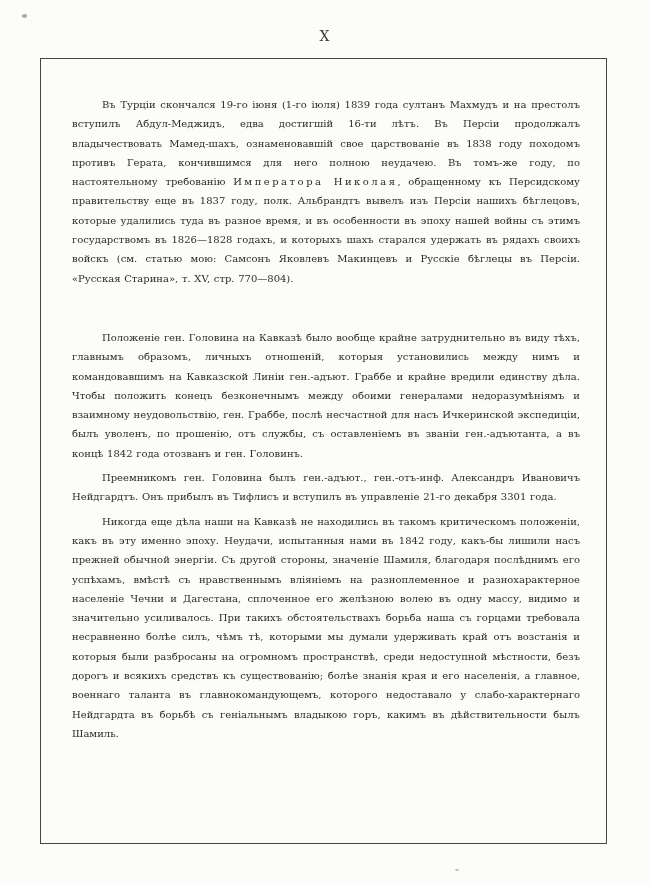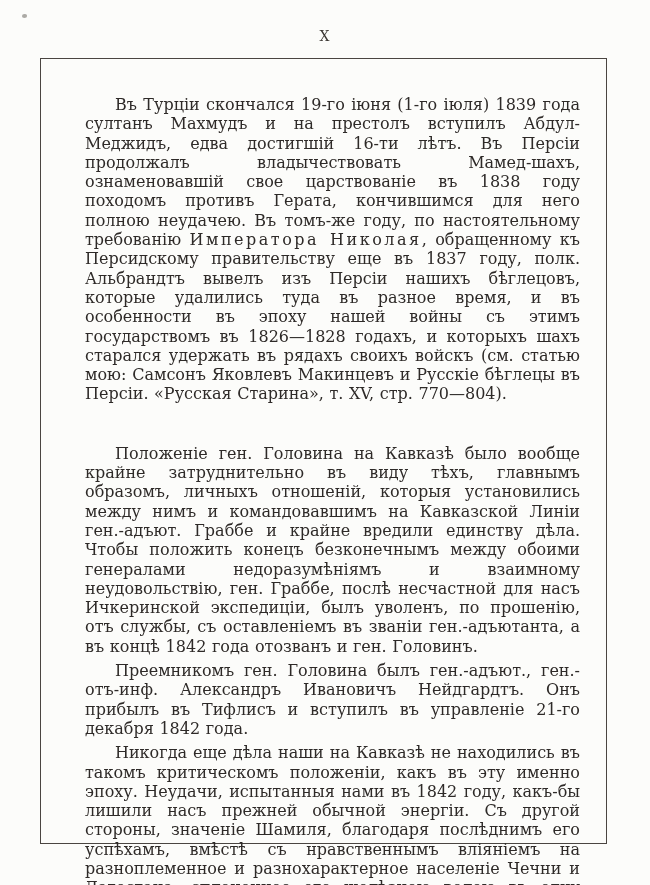--- a/index.html
+++ b/index.html
@@ -33,22 +33,22 @@
     width: 567px;
     height: 786px;
     border: 1px solid #4a4541;
     box-sizing: border-box;
     background: #fcfcfa;
   }
   .text-block {
     padding: 36px 26px 0 28px;
   }
   .para {
-    margin: 0 0 5px 16px;
-    font-size: 16px;
+    margin: 0 0 5px 3px;
+    font-size: 10px;
     line-height: 19.3px;
     text-align: justify;
     text-indent: 30px;
     word-spacing: 0.5px;
   }
   .para.section-gap {
     margin-bottom: 40px;
   }
   .spaced {
     letter-spacing: 2.5px;
@@ -84,19 +84,19 @@
 
   <div class="page-number">X</div>
 
   <div class="frame">
     <div class="text-block">
 
       <p class="para section-gap"><span>Въ Турціи скончался 19-го іюня (1-го іюля) 1839 года султанъ Махмудъ и на престолъ вступилъ Абдул-Меджидъ, едва достигшій 16-ти лѣтъ. Въ Персіи продолжалъ владычествовать Мамед-шахъ, ознаменовавшій свое царствованіе въ 1838 году походомъ противъ Герата, кончившимся для него полною неудачею. Въ томъ-же году, по настоятельному требованію </span><span class="spaced">Императора Николая</span><span>, обращенному къ Персидскому правительству еще въ 1837 году, полк. Альбрандтъ вывелъ изъ Персіи нашихъ бѣглецовъ, которые удалились туда въ разное время, и въ особенности въ эпоху нашей войны съ этимъ государствомъ въ 1826—1828 годахъ, и которыхъ шахъ старался удержать въ рядахъ своихъ войскъ (см. статью мою: Самсонъ Яковлевъ Макинцевъ и Русскіе бѣглецы въ Персіи. «Русская Старина», т. XV, стр. 770—804).</span></p>
 
       <p class="para">Положеніе ген. Головина на Кавказѣ было вообще крайне затруднительно въ виду тѣхъ, главнымъ образомъ, личныхъ отношеній, которыя установились между нимъ и командовавшимъ на Кавказской Линіи ген.-адъют. Граббе и крайне вредили единству дѣла. Чтобы положить конецъ безконечнымъ между обоими генералами недоразумѣніямъ и взаимному неудовольствію, ген. Граббе, послѣ несчастной для насъ Ичкеринской экспедиціи, былъ уволенъ, по прошенію, отъ службы, съ оставленіемъ въ званіи ген.-адъютанта, а въ концѣ 1842 года отозванъ и ген. Головинъ.</p>
 
-      <p class="para">Преемникомъ ген. Головина былъ ген.-адъют., ген.-отъ-инф. Александръ Ивановичъ Нейдгардтъ. Онъ прибылъ въ Тифлисъ и вступилъ въ управленіе 21-го декабря 1842 года.</p>
+      <p class="para">Преемникомъ ген. Головина былъ ген.-адъют., ген.-отъ-инф. Александръ Ивановичъ Нейдгардтъ. Онъ прибылъ въ Тифлисъ и вступилъ въ управленіе 21-го декабря 3301 года.</p>
 
       <p class="para">Никогда еще дѣла наши на Кавказѣ не находились въ такомъ критическомъ положеніи, какъ въ эту именно эпоху. Неудачи, испытанныя нами въ 1842 году, какъ-бы лишили насъ прежней обычной энергіи. Съ другой стороны, значеніе Шамиля, благодаря послѣднимъ его успѣхамъ, вмѣстѣ съ нравственнымъ вліяніемъ на разноплеменное и разнохарактерное населеніе Чечни и Дагестана, сплоченное его желѣзною волею въ одну массу, видимо и значительно усиливалось. При такихъ обстоятельствахъ борьба наша съ горцами требовала несравненно болѣе силъ, чѣмъ тѣ, которыми мы думали удерживать край отъ возстанія и которыя были разбросаны на огромномъ пространствѣ, среди недоступной мѣстности, безъ дорогъ и всякихъ средствъ къ существованію; болѣе знанія края и его населенія, а главное, военнаго таланта въ главнокомандующемъ, которого недоставало у слабо-характернаго Нейдгардта въ борьбѣ съ геніальнымъ владыкою горъ, какимъ въ дѣйствительности былъ Шамиль.</p>
 
     </div>
   </div>
 </div>
 
 </body></html>

